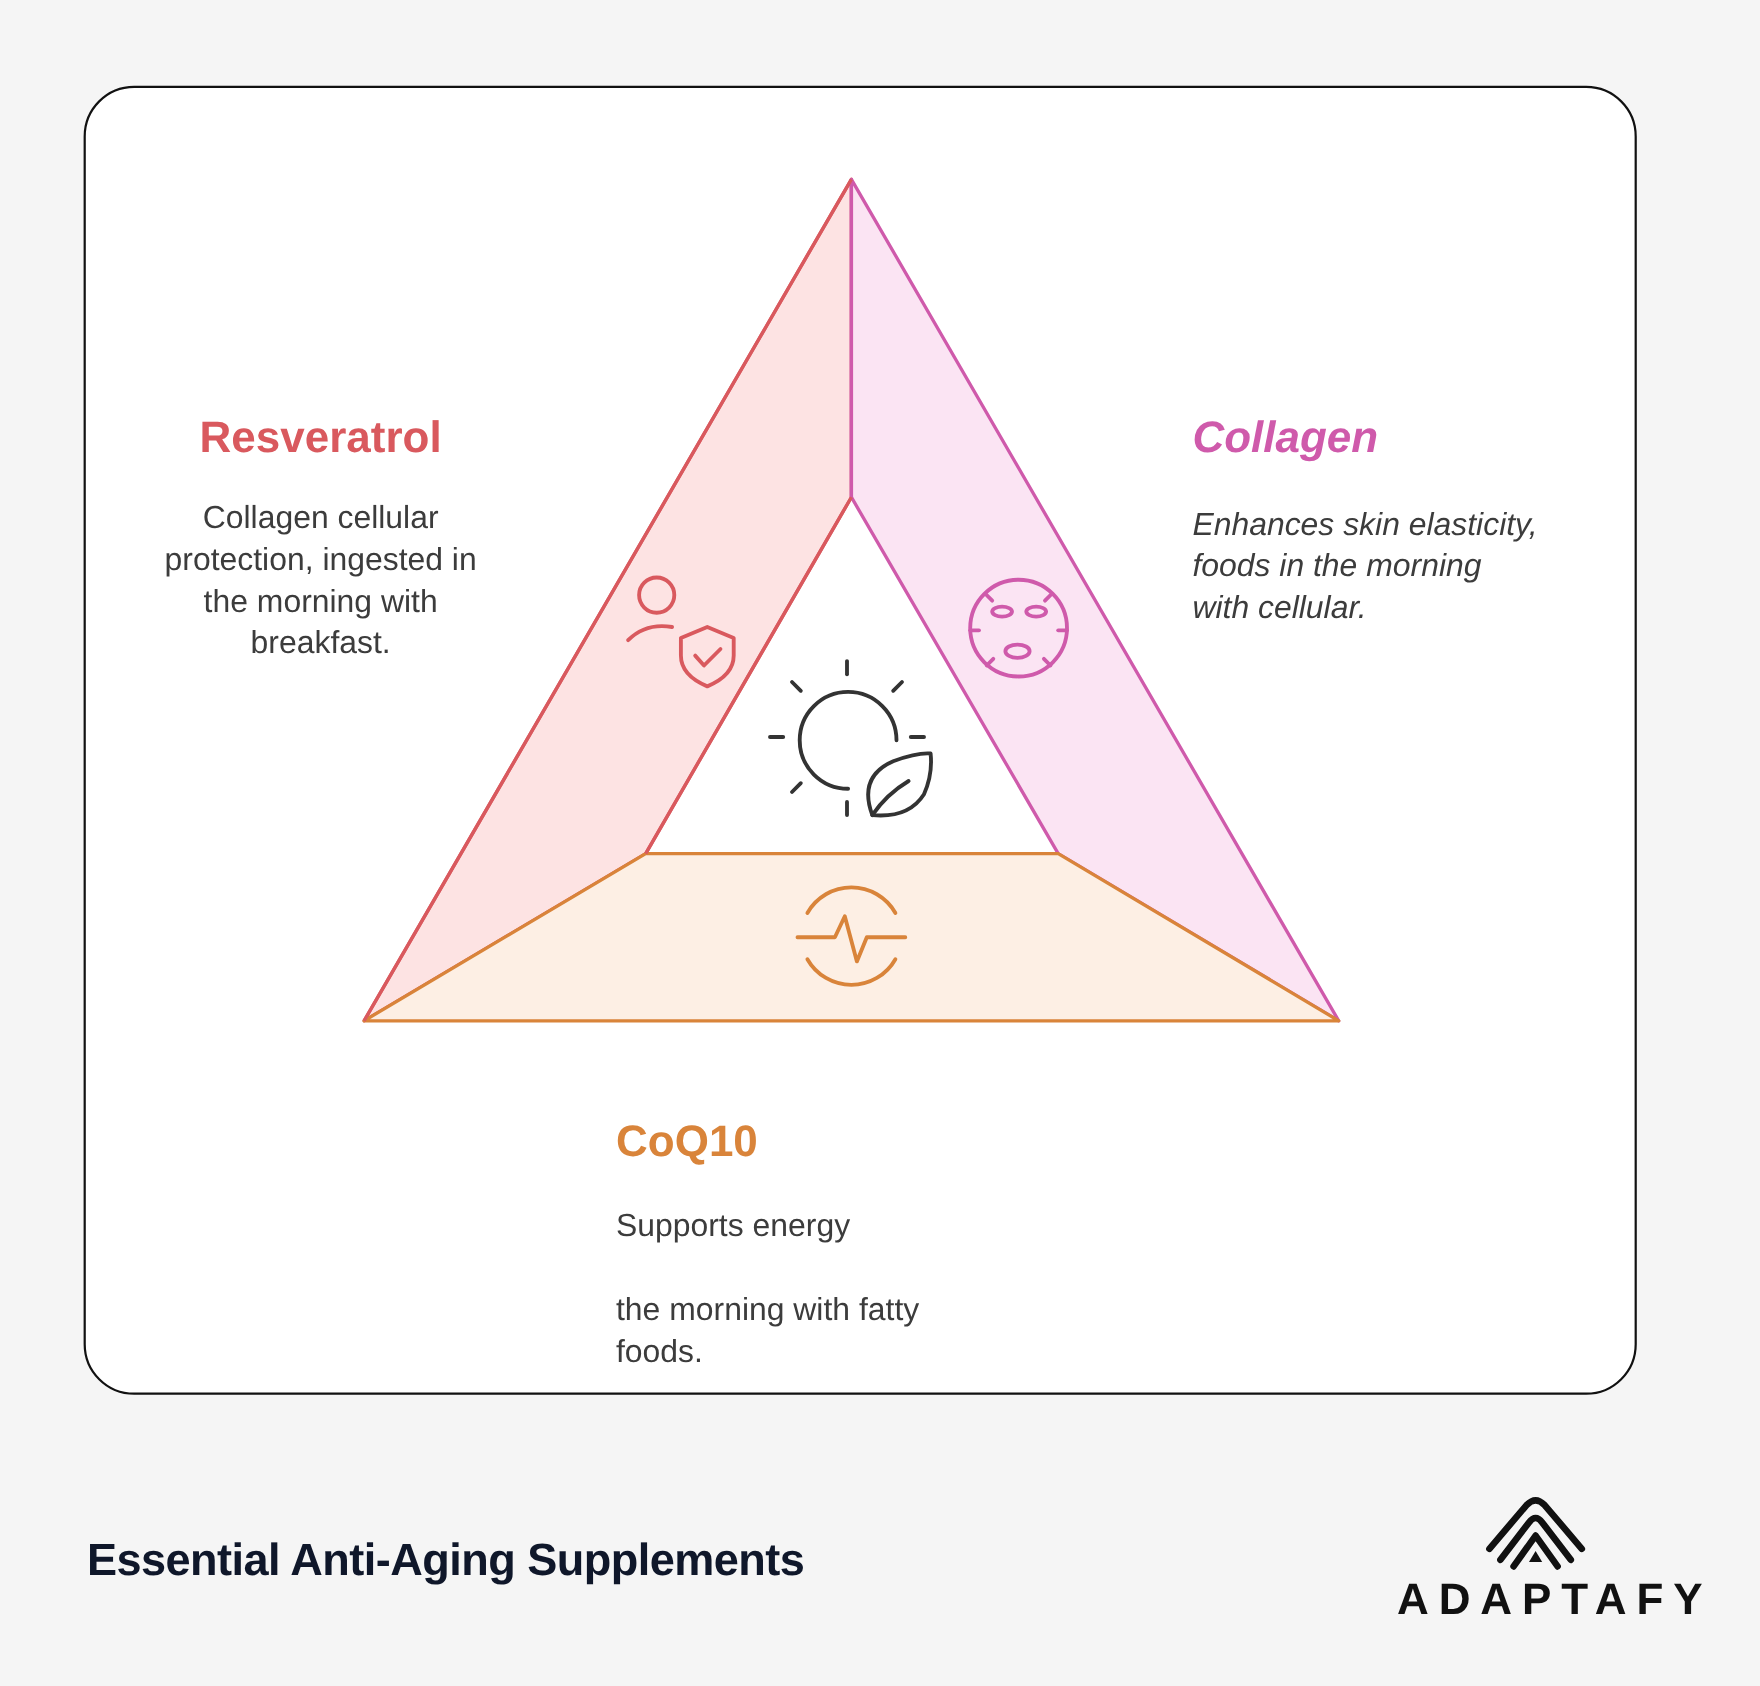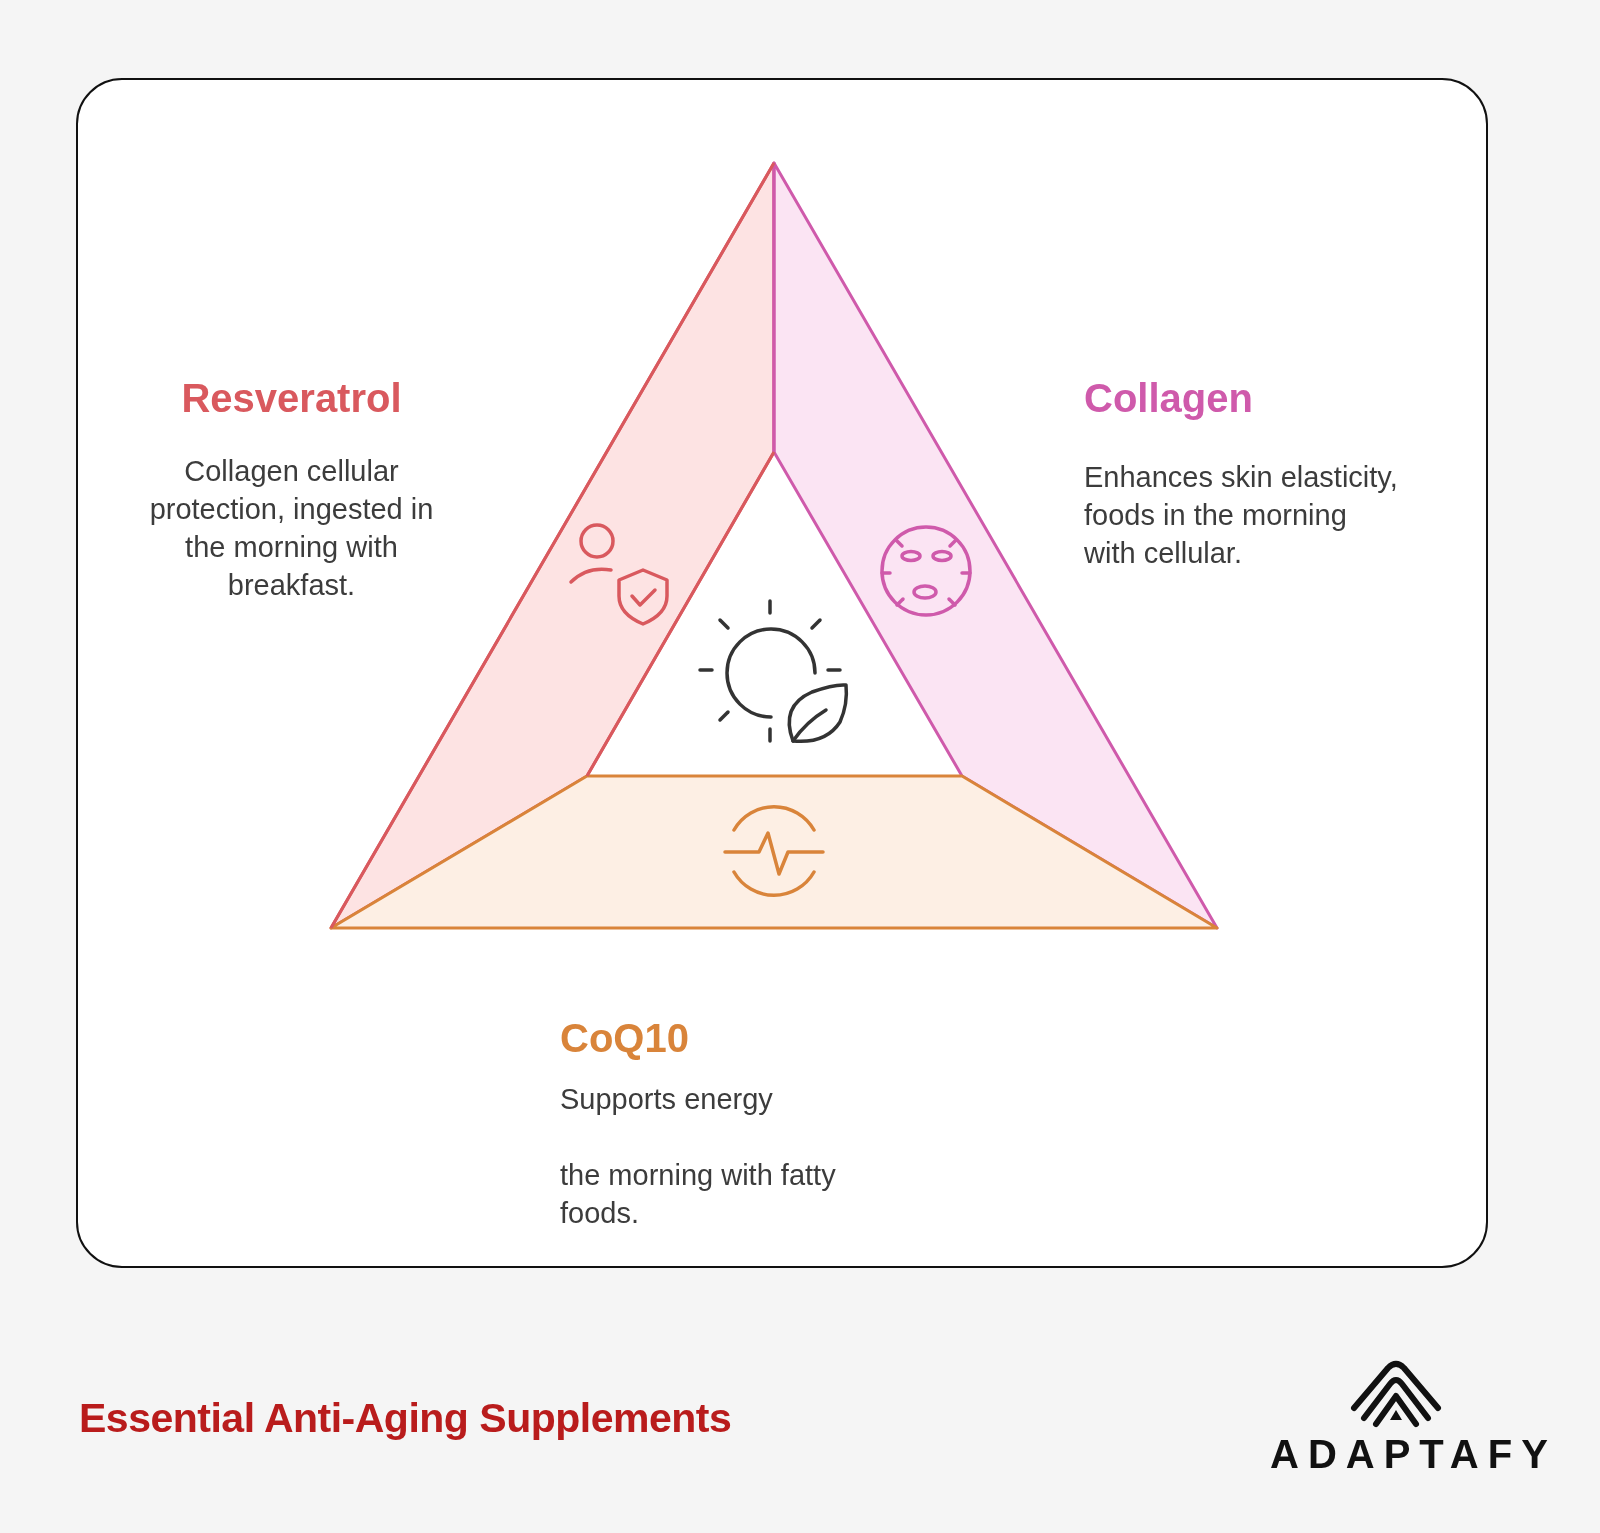--- a/index.html
+++ b/index.html
@@ -55,38 +55,39 @@
       top: 374px;
       width: 343px;
       text-align: center;
     }
     .left-block .label-desc { margin-top: 30px; }
     .right-block {
       left: 1084px;
       top: 374px;
       width: 360px;
       text-align: left;
+      font-style: italic;
     }
     .right-block .label-desc { margin-top: 36px; }
     .bottom-block {
       left: 560px;
       top: 1014px;
       width: 424px;
       text-align: left;
     }
-    .bottom-block .label-desc { margin-top: 18px; }
+    .bottom-block .label-desc { margin-top: 34px; }
     .footer-title {
       position: absolute;
       left: 79px;
       top: 1395px;
       font-family: "Liberation Sans", sans-serif;
       font-weight: bold;
       font-size: 41px;
       letter-spacing: -0.5px;
-      color: #b91c1c;
+      color: #0f172a;
       margin: 0;
     }
     .brand {
       position: absolute;
       left: 1270px;
       top: 1358px;
       width: 250px;
       height: 110px;
     }
     .brand-name {

